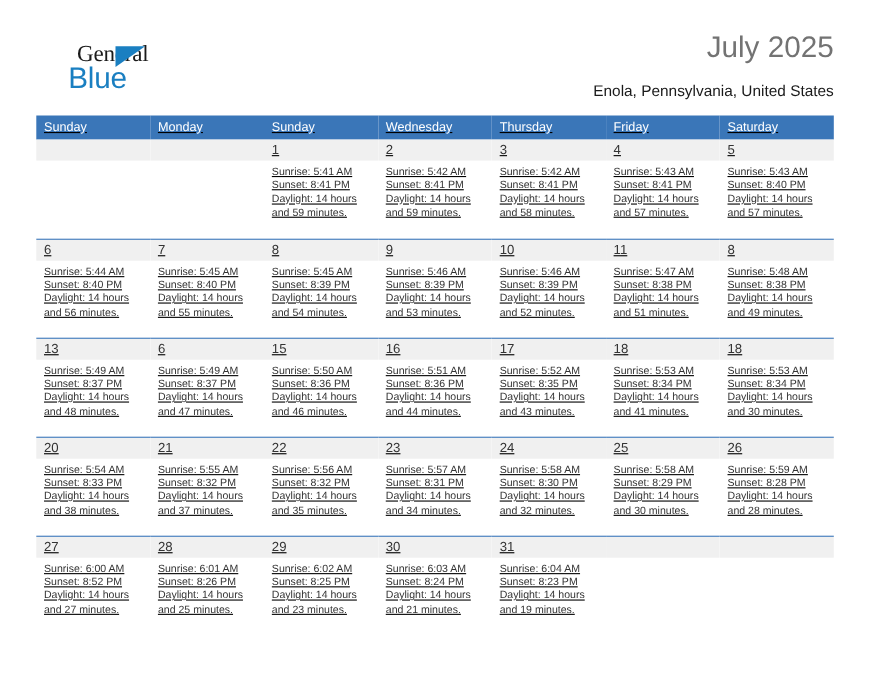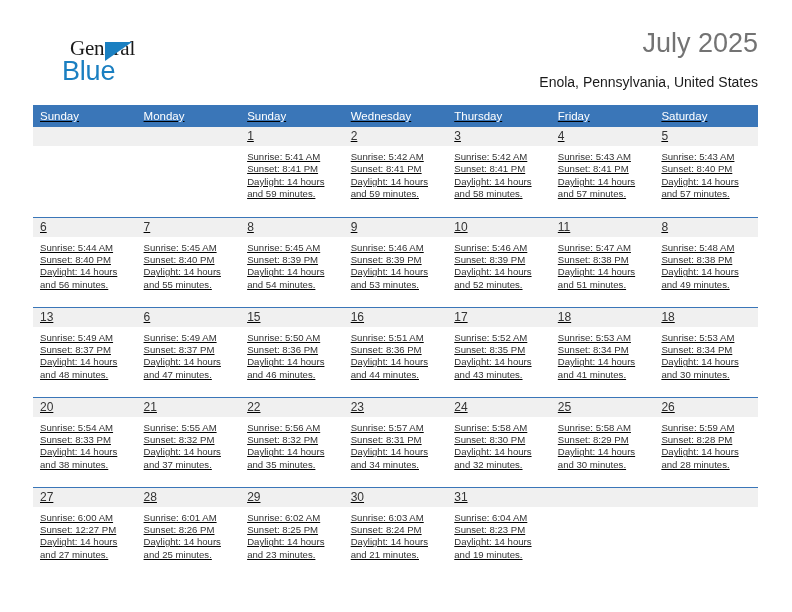--- a/index.html
+++ b/index.html
@@ -407,21 +407,21 @@
                 <div>Daylight: 14 hours</div>
                 <div>and 28 minutes.</div>
               </div>
             </td>
           </tr>
           <tr class="week">
             <td class="">
               <span class="daynum">27</span>
               <div class="lines">
                 <div>Sunrise: 6:00 AM</div>
-                <div>Sunset: 12:27 PM</div>
+                <div>Sunset: 8:52 PM</div>
                 <div>Daylight: 14 hours</div>
                 <div>and 27 minutes.</div>
               </div>
             </td>
             <td class="">
               <span class="daynum">28</span>
               <div class="lines">
                 <div>Sunrise: 6:01 AM</div>
                 <div>Sunset: 8:26 PM</div>
                 <div>Daylight: 14 hours</div>

